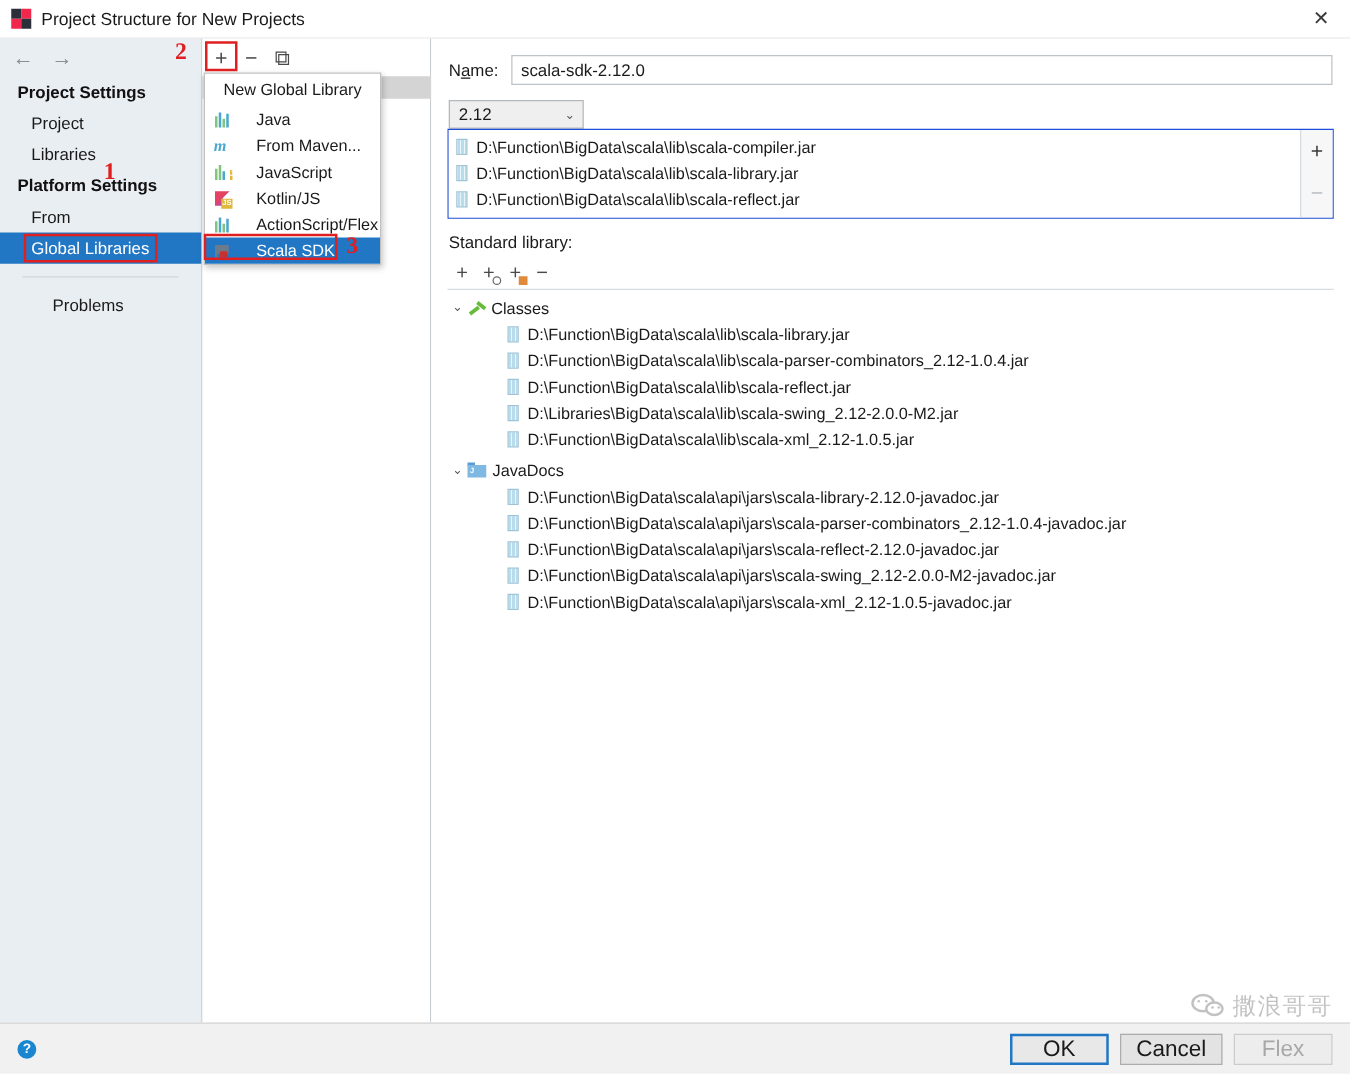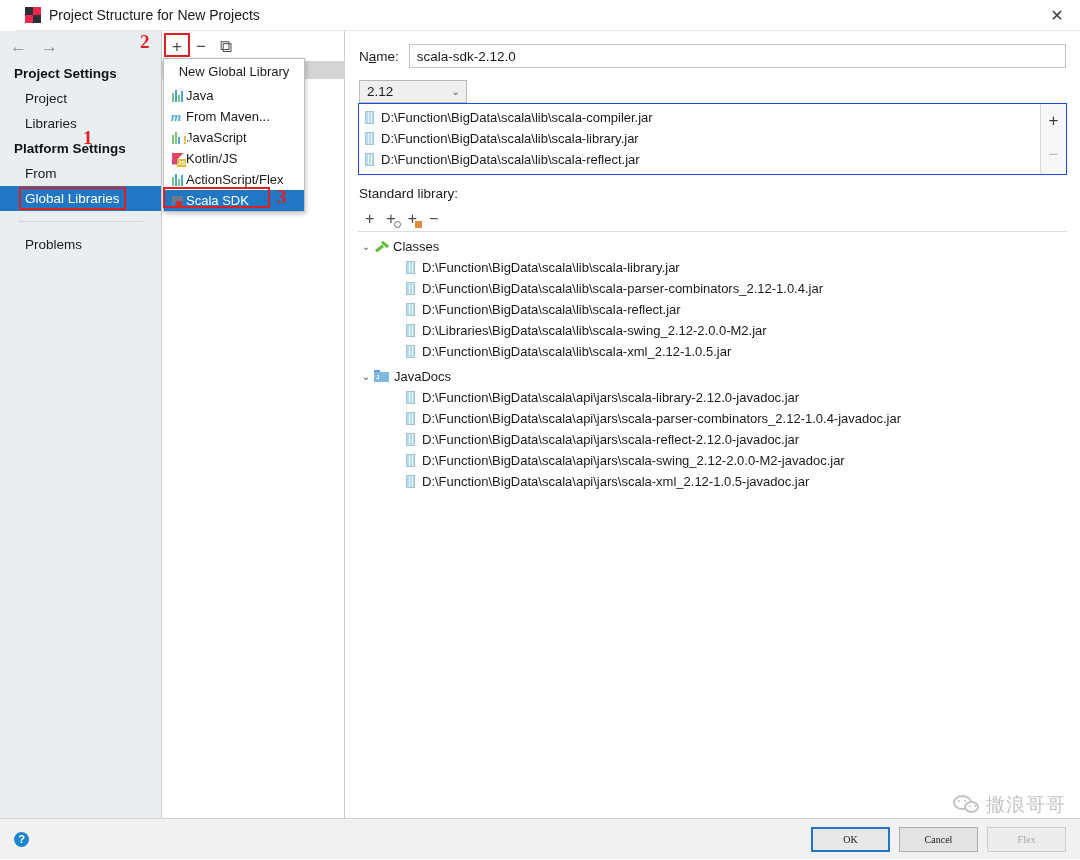--- a/index.html
+++ b/index.html
@@ -11,21 +11,20 @@
     background:#ffffff;
     overflow:hidden; position:relative;
   }
 
   
   .titlebar {
     height:31px; background:#ffffff;
     display:flex; align-items:center;
     border-bottom:1px solid #e6e6e6;
     position:relative;
-    margin-left:16px;
   }
   .title-icon { width:16px; height:16px; margin-left:9px; margin-right:8px; position:relative; flex:0 0 auto; }
   .title-icon .q1 { position:absolute; left:0; top:0; width:8px; height:8px; background:#2b2f3a; }
   .title-icon .q2 { position:absolute; left:8px; top:0; width:8px; height:8px; background:#f2274c; }
   .title-icon .q3 { position:absolute; left:0; top:8px; width:8px; height:8px; background:#f2274c; }
   .title-icon .q4 { position:absolute; left:8px; top:8px; width:8px; height:8px; background:#2b2f3a; }
   .title-text { font-size:14px; color:#1a1a1a; }
   .close-btn {
     position:absolute; right:0; top:0; width:46px; height:30px;
     display:flex; align-items:center; justify-content:center;
@@ -56,21 +55,21 @@
 
   
   .menu {
     position:absolute; left:163px; top:58px; width:142px;
     background:#ffffff; border:1px solid #c0c0c0;
     box-shadow:1px 2px 5px rgba(0,0,0,.22); z-index:40;
   }
   .menu-title { font-size:13px; text-align:center; padding:5px 0 6px; color:#1a1a1a; }
   .menu-item { height:21px; display:flex; align-items:center; padding-left:7px; font-size:13px; cursor:pointer; }
   .menu-item.active { background:#2277c4; color:#ffffff; }
-  .mi-label { margin-left:1px; }
+  .mi-label { margin-left:20px; }
 
   
   .ic { width:14px; height:14px; position:relative; flex:0 0 auto; display:inline-block; }
   .bars span { position:absolute; bottom:1px; width:2px; }
   .mvn { color:#4aa8cf; font-weight:bold; font-style:italic; font-size:13px; line-height:14px; font-family:"Liberation Serif", serif; }
   .badge {
     position:absolute; right:-1px; bottom:-1px; width:9px; height:8px;
     font-size:6px; line-height:8px; color:#fff; text-align:center; font-weight:bold;
   }
   .kot { position:absolute; left:1px; top:1px; width:12px; height:12px;
@@ -132,22 +131,22 @@
   .footer {
     height:41px; background:#f1f1f1; border-top:1px solid #d4d4d4;
     display:flex; align-items:center; padding:0 14px; position:relative;
   }
   .help-ico {
     width:15px; height:15px; border-radius:50%; background:#1a86d0; color:#fff;
     font-size:11px; text-align:center; line-height:15px; font-weight:bold; cursor:pointer;
   }
   .btns { margin-left:auto; display:flex; gap:9px; }
   .btn {
-    min-width:79px; height:25px; font-size:10px;
-    font-family:Liberation Serif, serif;
+    min-width:79px; height:25px; font-size:18px;
+    font-family:Liberation Sans, sans-serif;
     background:#e3e3e3; border:1px solid #adadad; color:#1a1a1a;
     cursor:pointer; padding:0 12px;
   }
   .btn.default { background:#e8e8e8; border:2px solid #2277c4; }
   .btn.disabled { color:#a8a8a8; border-color:#cccccc; background:#ededed; cursor:default; }
 
   
   .anno { position:absolute; border:2px solid #e02020; pointer-events:none; z-index:60; }
   .anno-num { position:absolute; color:#e02020; font-size:19px; font-weight:bold;
               font-family:"Liberation Serif", serif; pointer-events:none; z-index:60; }
@@ -189,21 +188,21 @@
 
     <div class="sb-group">Project Settings</div>
     <div class="sb-item">Project</div>
     <div class="sb-item">Libraries</div>
 
     <div class="sb-group">Platform Settings</div>
     <div class="sb-item">From</div>
     <div class="sb-item selected">Global Libraries</div>
 
     <div class="sb-sep"></div>
-    <div class="sb-item" style="padding-left:25px">Problems</div>
+    <div class="sb-item" style="padding-left:42px">Problems</div>
   </div>
 
   <div class="midcol">
     <div class="mid-toolbar">
       <span class="tb-ico">+</span>
       <span class="tb-ico">−</span>
       <span class="tb-ico">⧉</span>
     </div>
     <div class="mid-scrollstub"></div>
   </div>

